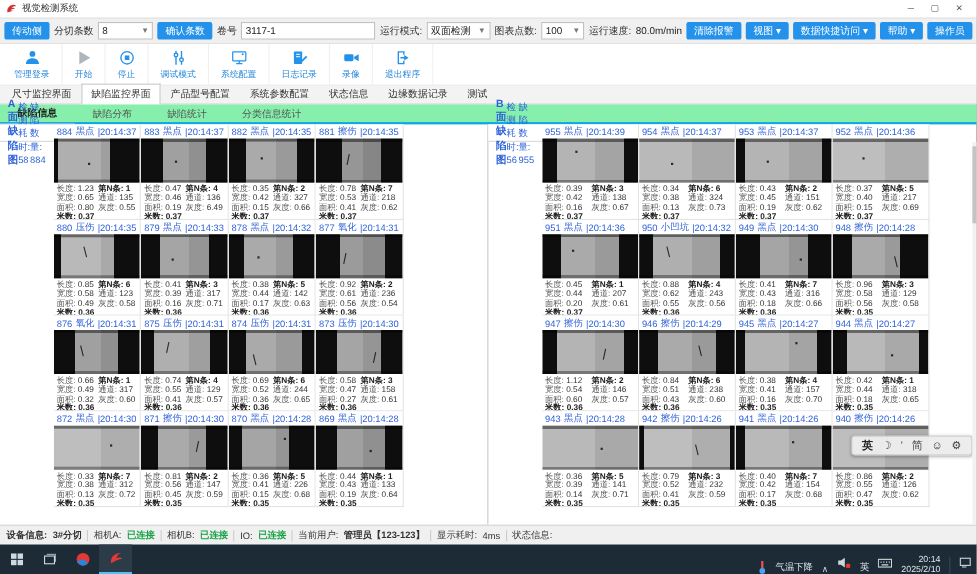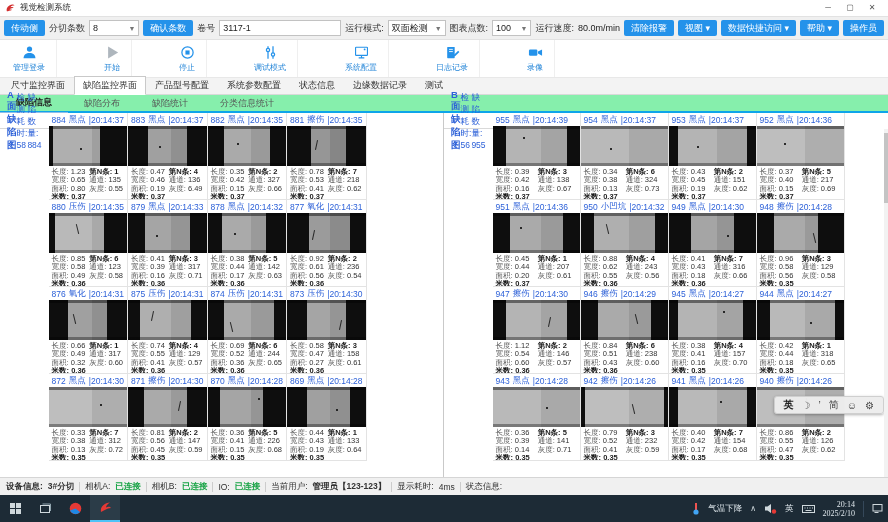--- a/index.html
+++ b/index.html
@@ -22,21 +22,21 @@
   .combo { background:#fff; border:1px solid #c2c2c2; height:16px; display:inline-flex; align-items:center;
            padding:0 3px; font-size:9px; color:#222; }
   .combo .caret { margin-left:auto; color:#777; font-size:7px; padding-left:4px; }
   .tb-input { background:#fff; border:1px solid #c2c2c2; height:16px; font-size:9px; padding:0 3px; width:122px;
               font-family:"Liberation Sans", sans-serif; color:#222; }
   .lab { color:#333; }
   .speed-val { color:#222; }
 
   
   .toolbar2 { height:38px; flex:0 0 38px; background:#fff; display:flex; align-items:stretch; padding:0 2px;
-              border-bottom:1px solid #e8e8e8;gap:36px; }
+              border-bottom:1px solid #e8e8e8; }
   .action { display:flex; flex-direction:column; align-items:center; justify-content:center; gap:2px;
             padding:0 11px; border-right:1px solid #efefef; cursor:default; }
   .aicon { height:15px; display:flex; align-items:center; }
   .albl { font-size:8px; color:#2586d8; }
 
   
   .tabbar { height:17px; flex:0 0 17px; background:#f3f3f3; display:flex; align-items:flex-end; padding-left:2px;
             border-bottom:1px solid #d9d9d9; font-size:9px; }
   .tab { padding:2px 8px 2px; color:#333; border:1px solid transparent; margin-bottom:-1px; }
   .tab.active { background:#fff; border:1px solid #c9c9c9; border-bottom-color:#fff; }
@@ -73,21 +73,21 @@
                align-items:center; gap:5px; padding:0 6px; font-size:8.5px; color:#333; white-space:nowrap; }
   .sdiv { width:1px; height:10px; background:#ccc; }
   .sb-b { font-weight:bold; }
   .green { color:#17a345; font-weight:bold; }
 
   
   .taskbar { height:27px; flex:0 0 27px; background:#1d2b36; display:flex; align-items:center; color:#dfe7ec; }
   .tb-left { display:flex; align-items:center; height:100%; }
   .tbicon { width:30px; height:100%; display:flex; align-items:center; justify-content:center; }
   .tbicon.activeapp { background:#2b3c48; border-bottom:2px solid #4fc3f7; }
-  .tb-right { margin-left:auto; display:flex; align-items:center; gap:8px; padding-right:5px; height:100%;font-family:Liberation Serif, serif; }
+  .tb-right { margin-left:auto; display:flex; align-items:flex-end; gap:8px; padding-right:5px; height:100%; }
   .tb-txt { font-size:8.5px; color:#dfe7ec; }
   .tb-chev { font-size:8px; color:#cfd8dc; }
   .clock { text-align:right; font-size:8px; line-height:9px; color:#dfe7ec; }
   .tb-sep { width:1px; height:16px; background:#35485a; }
 
   
   .ime-bar { position:absolute; right:4px; top:396px; height:18px; background:rgba(236,236,236,.97);
              border:1px solid #cfcfcf; border-radius:3px; display:flex; align-items:center; gap:8px;
              padding:0 9px; font-size:10px; color:#444; box-shadow:0 1px 3px rgba(0,0,0,.3); }
   .ime-item:first-child { font-weight:bold; color:#222; }
@@ -201,20 +201,29 @@
       </div>
       <div class="action">
         <span class="aicon">
           <svg viewBox="0 0 24 24" width="15" height="15" fill="#2492ea">
             <rect x="1.5" y="7" width="13.5" height="10" rx="2"></rect>
             <path d="M16 10.5L22.5 7v10L16 13.5z"></path>
           </svg>
         </span>
         <span class="albl">录像</span>
       </div>
+      <div class="action">
+        <span class="aicon">
+          <svg viewBox="0 0 24 24" width="15" height="15" fill="#2492ea">
+            <path d="M4 2.5h10v5h-2v-3H6v15h6v-3h2v5H4z"></path>
+            <path d="M13.5 8l6.5 4-6.5 4v-2.8H8v-2.4h5.5z"></path>
+          </svg>
+        </span>
+        <span class="albl">退出程序</span>
+      </div>
     </div>
 
   <div class="tabbar">
       <div class="tab">尺寸监控界面</div>
       <div class="tab active">缺陷监控界面</div>
       <div class="tab">产品型号配置</div>
       <div class="tab">系统参数配置</div>
       <div class="tab">状态信息</div>
       <div class="tab">边缘数据记录</div>
       <div class="tab">测试</div>

